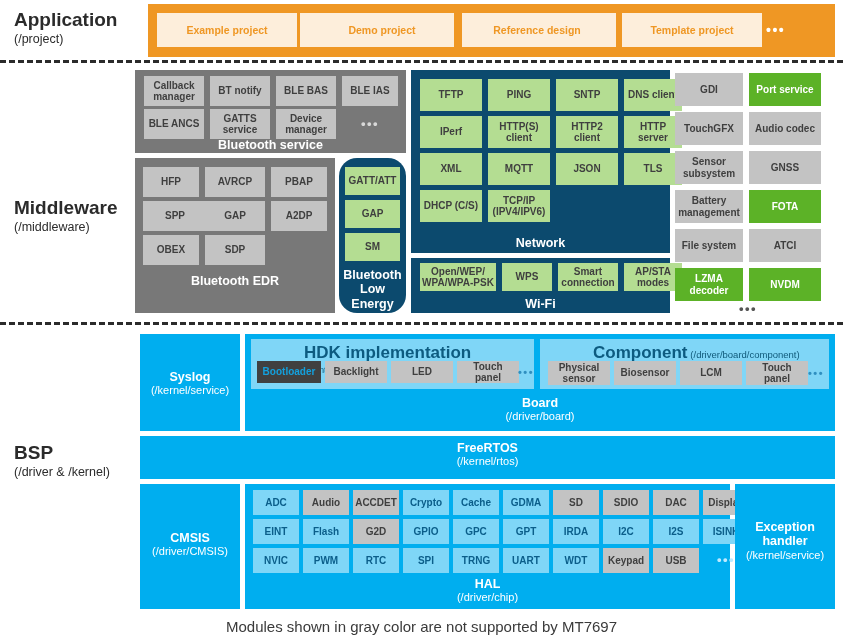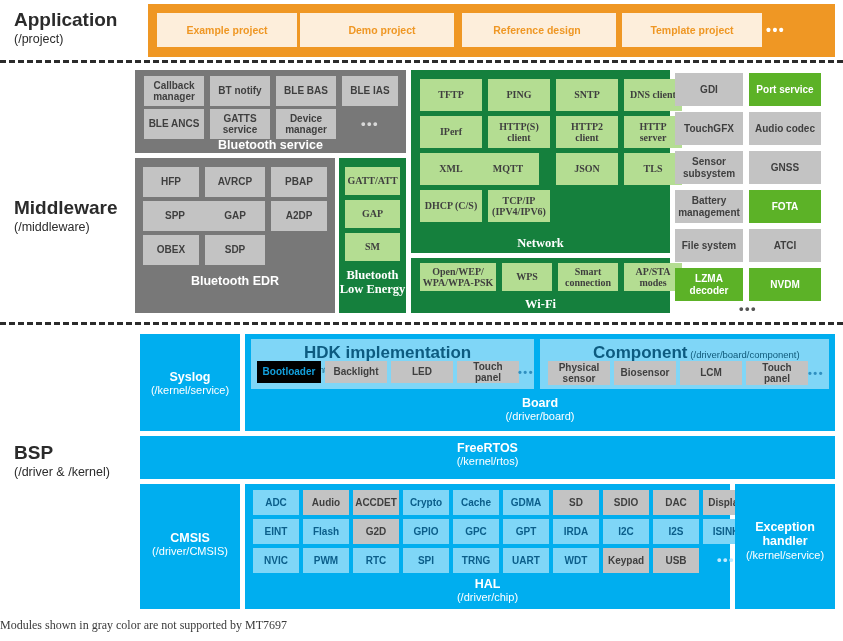--- a/index.html
+++ b/index.html
@@ -5,28 +5,28 @@
   html,body{margin:0;padding:0;background:#ffffff;}
   body{width:843px;height:641px;font-family:"Liberation Sans",sans-serif;color:#3a3a3a;overflow:hidden;}
   .page{position:relative;width:843px;height:641px;}
 
   
   .tile{display:flex;align-items:center;justify-content:center;text-align:center;
         font-size:10px;font-weight:bold;line-height:1.12;box-sizing:border-box;padding:1px 2px;}
   .gray{background:#c3c3c3;color:#3f3f3f;}
   .greenlt{background:#b4dd92;color:#3f3f3f;}
   .bluelt{background:#7fd6f7;color:#0b5e8a;}
-  .bluewhite{background:#000000;color:#13a0dd;}
+  .bluewhite{background:#404040;color:#13a0dd;}
   .greendk{background:#5cb227;color:#ffffff;}
   .dots{font-size:13px;letter-spacing:1.5px;font-weight:bold;}
 
   
   .grp{position:absolute;box-sizing:border-box;}
   .grp-gray{background:#787878;}
-  .grp-green{background:#15803d;font-family:Liberation Serif, serif;}
+  .grp-green{background:#0c4a6e;}
   .grp-blue{background:#00AEEF;}
   .grp-title{position:absolute;left:0;right:0;text-align:center;color:#fff;font-weight:bold;}
   .grp-title .t1{font-size:12.5px;line-height:1.15;}
   .grp-title .t2{font-size:11px;font-weight:bold;line-height:1.2;}
 
   
   .rail{position:absolute;}
   .rail .r1{font-size:19px;font-weight:bold;color:#2b2b2b;line-height:1.1;}
   .rail .r2{font-size:12.5px;color:#2b2b2b;line-height:1.3;}
 
@@ -38,22 +38,22 @@
   .app-tile{position:absolute;top:13px;height:34px;background:#fdeedb;color:#ef9724;
             display:flex;align-items:center;justify-content:center;font-size:10.5px;font-weight:bold;}
   #app-dots{position:absolute;top:22px;left:766px;color:#fff;font-size:14px;font-weight:bold;letter-spacing:1.5px;}
 
   
   .subpanel{position:absolute;background:#7fd6f7;box-sizing:border-box;}
   .sub-head{position:absolute;left:6px;top:4px;font-size:10.5px;color:#105a7a;}
   .sub-head b{font-size:17px;color:#0d5b80;padding-left:47px;}
   .sub-head span{font-weight:normal;font-size:9.5px;}
 
-  .footnote{position:absolute;left:0;width:843px;top:618px;
-            font-size:12px;color:#3a3a3a;font-family:Liberation Serif, serif;}
+  .footnote{position:absolute;left:0;width:843px;top:618px;text-align:center;
+            font-size:15px;color:#3a3a3a;}
 </style>
 </head>
 <body>
 
 <div class="page">
 
   <div class="rail" style="left:14px;top:10px;width:128px;">
     <div class="r1">Application</div>
     <div class="r2">(/project)</div>
   </div>
@@ -98,41 +98,41 @@
     <div class="tile gray" style="position:absolute;left:8px;top:43px;width:64px;height:30px;">SPP</div>
     <div class="tile gray" style="position:absolute;left:70px;top:43px;width:60px;height:30px;">GAP</div>
     <div class="tile gray" style="position:absolute;left:136px;top:43px;width:56px;height:30px;">A2DP</div>
     <div class="tile gray" style="position:absolute;left:8px;top:77px;width:56px;height:30px;">OBEX</div>
     <div class="tile gray" style="position:absolute;left:70px;top:77px;width:60px;height:30px;">SDP</div>
     <div class="grp-title" style="top:116px;">
       <div class="t1">Bluetooth EDR</div>
     </div>
   </div>
 
-  <div class="grp grp-green" style="left:339px;top:158px;width:67px;height:155px;">
+  <div class="grp grp-green" style="left:339px;top:158px;width:67px;height:155px;border-radius:18px;">
     <div class="tile greenlt" style="position:absolute;left:6px;top:9px;width:55px;height:28px;">GATT/ATT</div>
     <div class="tile greenlt" style="position:absolute;left:6px;top:42px;width:55px;height:28px;">GAP</div>
     <div class="tile greenlt" style="position:absolute;left:6px;top:75px;width:55px;height:28px;">SM</div>
     <div class="grp-title" style="top:110px;">
       <div class="t1">Bluetooth</div>
       <div class="t1">Low Energy</div>
     </div>
   </div>
 
   <div class="grp grp-green" style="left:411px;top:70px;width:259px;height:183px;">
     <div class="tile greenlt" style="position:absolute;left:9px;top:9px;width:62px;height:32px;">TFTP</div>
     <div class="tile greenlt" style="position:absolute;left:77px;top:9px;width:62px;height:32px;">PING</div>
     <div class="tile greenlt" style="position:absolute;left:145px;top:9px;width:62px;height:32px;">SNTP</div>
     <div class="tile greenlt" style="position:absolute;left:213px;top:9px;width:58px;height:32px;">DNS client</div>
     <div class="tile greenlt" style="position:absolute;left:9px;top:46px;width:62px;height:32px;">IPerf</div>
     <div class="tile greenlt" style="position:absolute;left:77px;top:46px;width:62px;height:32px;">HTTP(S) client</div>
     <div class="tile greenlt" style="position:absolute;left:145px;top:46px;width:62px;height:32px;">HTTP2 client</div>
     <div class="tile greenlt" style="position:absolute;left:213px;top:46px;width:58px;height:32px;">HTTP server</div>
     <div class="tile greenlt" style="position:absolute;left:9px;top:83px;width:62px;height:32px;">XML</div>
-    <div class="tile greenlt" style="position:absolute;left:66px;top:83px;width:62px;height:32px;">MQTT</div>
+    <div class="tile greenlt" style="position:absolute;left:77px;top:83px;width:62px;height:32px;">MQTT</div>
     <div class="tile greenlt" style="position:absolute;left:145px;top:83px;width:62px;height:32px;">JSON</div>
     <div class="tile greenlt" style="position:absolute;left:213px;top:83px;width:58px;height:32px;">TLS</div>
     <div class="tile greenlt" style="position:absolute;left:9px;top:120px;width:62px;height:32px;">DHCP (C/S)</div>
     <div class="tile greenlt" style="position:absolute;left:77px;top:120px;width:62px;height:32px;">TCP/IP (IPV4/IPV6)</div>
     <div class="grp-title" style="bottom:3px;">
       <div class="t1">Network</div>
     </div>
   </div>
 
   <div class="grp grp-green" style="left:411px;top:258px;width:259px;height:55px;">

